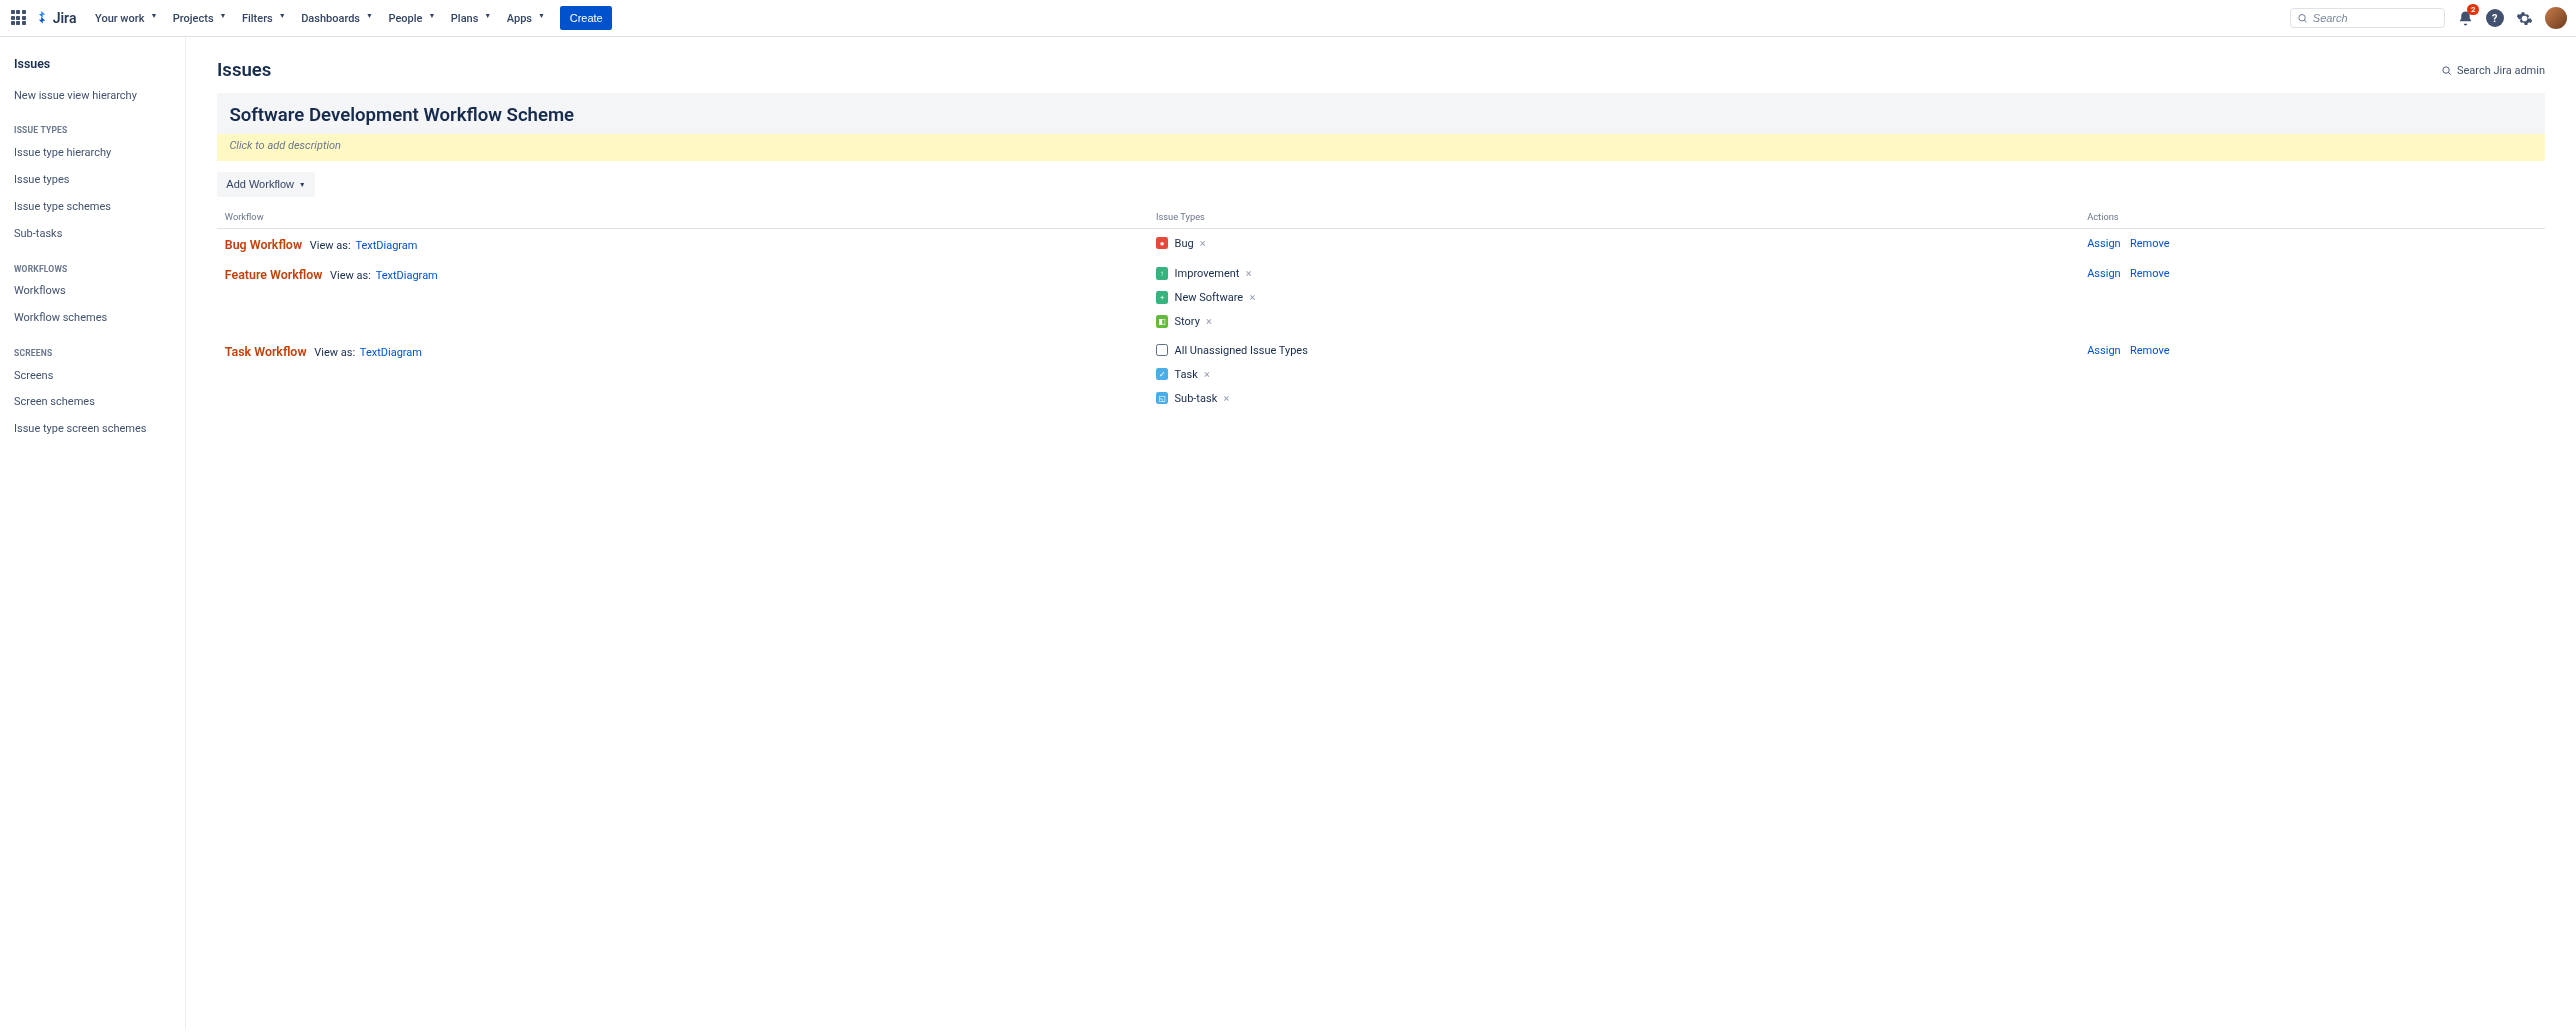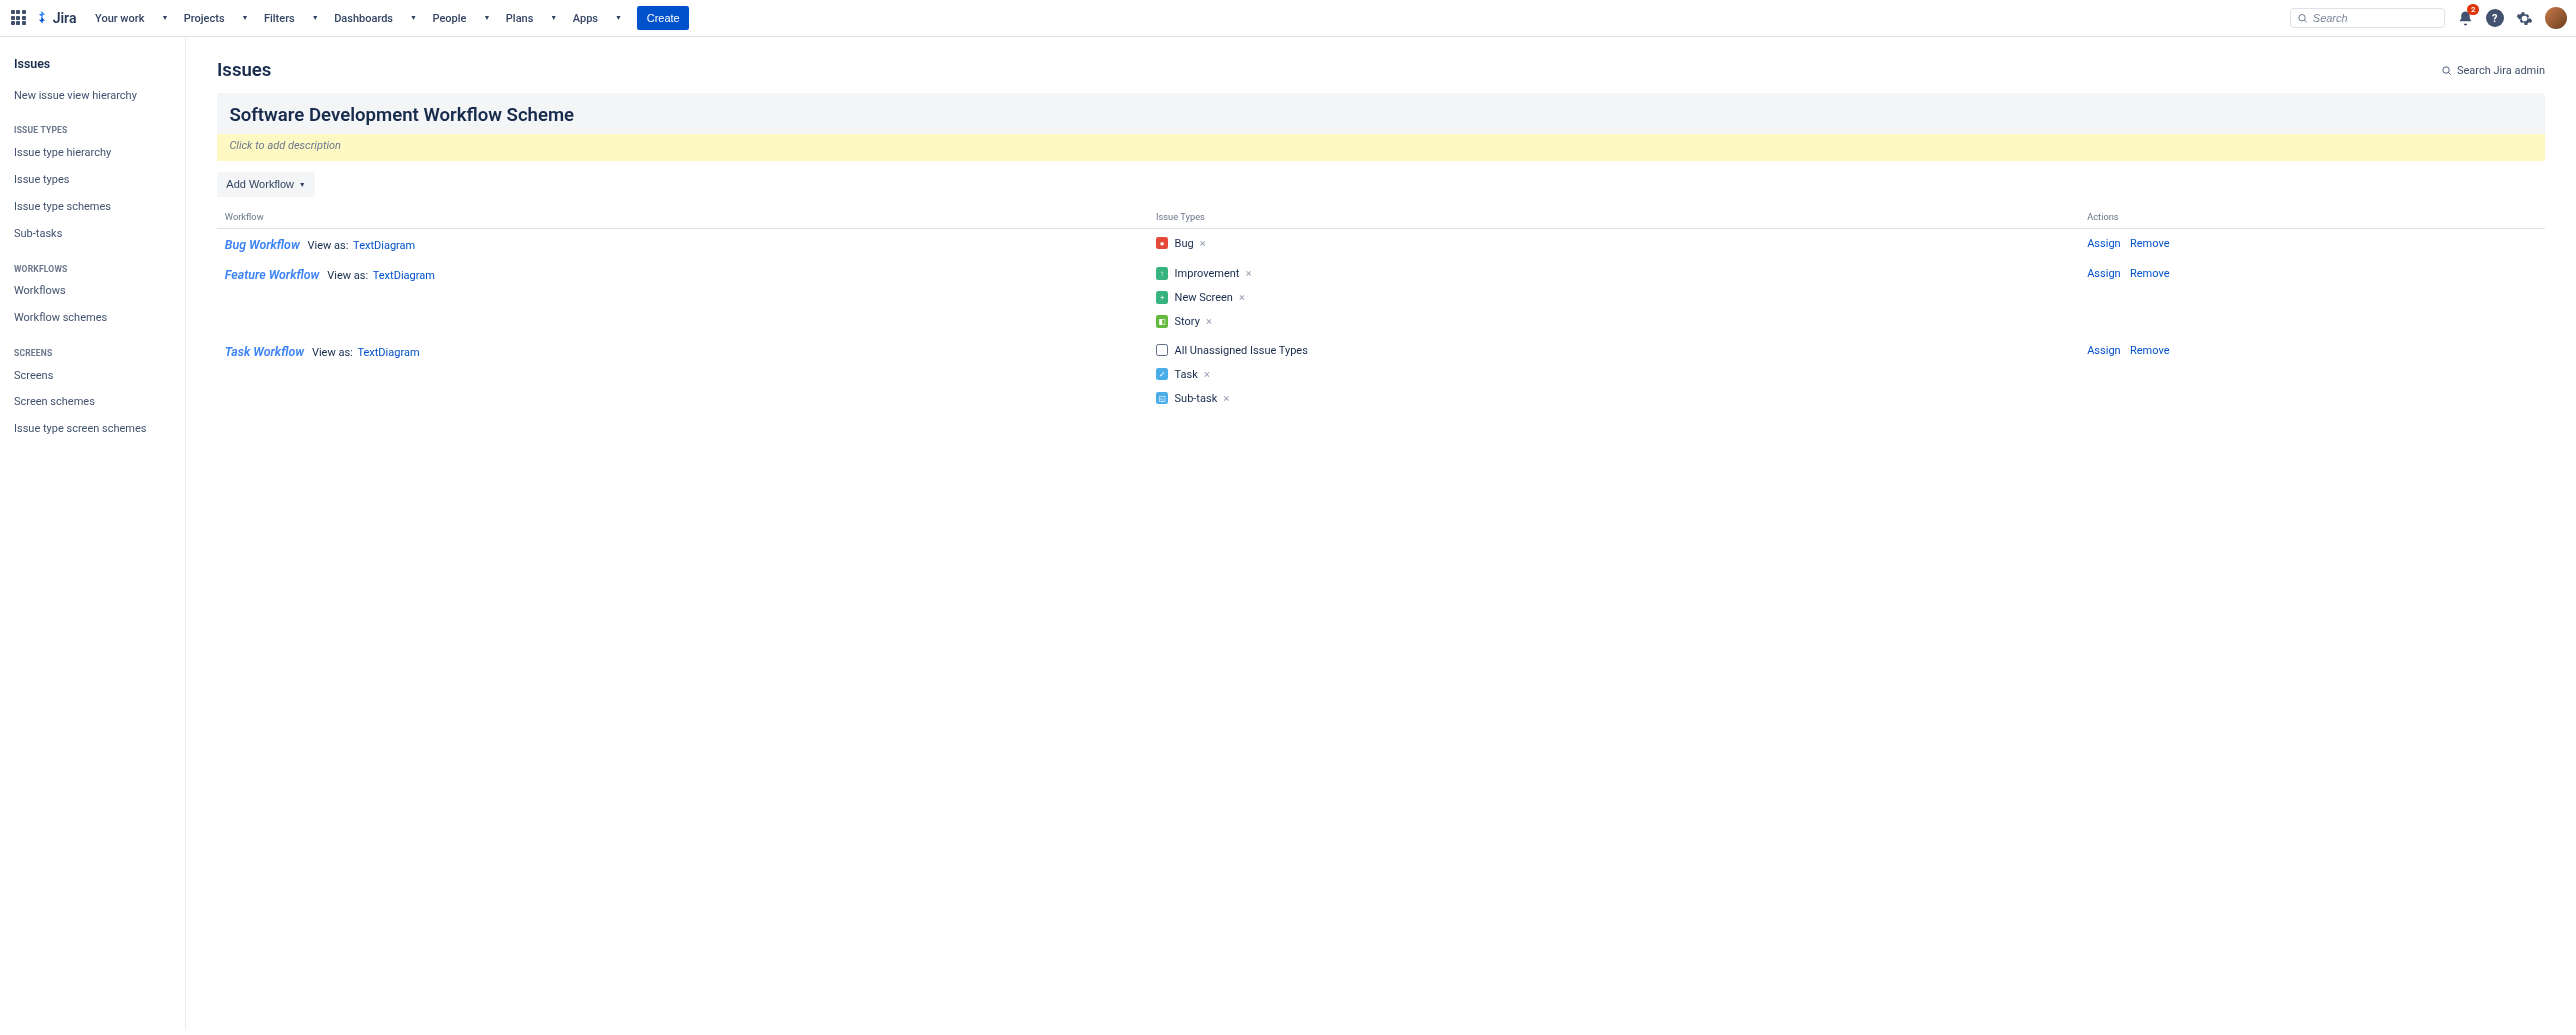--- a/index.html
+++ b/index.html
@@ -6,21 +6,21 @@
 body { font-family: -apple-system, BlinkMacSystemFont, "Segoe UI", Roboto, sans-serif; font-size: 11px; color: #172B4D; background: #fff; }
 
 
 .topnav { display: flex; align-items: center; height: 37px; padding: 0 9.3px; border-bottom: 0.8px solid #dfe1e6; }
 .app-switcher { width: 18.6px; height: 18.6px; display: grid; grid-template-columns: repeat(3,3.9px); grid-template-rows: repeat(3,3.9px); gap: 1.6px; margin-right: 6.2px; cursor: pointer; padding:1.6px; }
 .app-switcher span { background: #42526E; border-radius: 0.8px; }
 .logo { display: flex; align-items: center; gap: 3.1px; margin-right: 12.4px; cursor: pointer; }
 .logo-mark { width: 15.5px; height: 15.5px; }
 .logo-text { font-weight: 600; font-size: 14px; color: #253858; }
 .nav-items { display: flex; gap: 3.1px; }
-.nav-item { padding: 4.7px 6.2px; border-radius: 2.3px; cursor: pointer; display: flex; align-items: center; gap: 17px; color: #344563; font-weight: 500; }
+.nav-item { padding: 4.7px 6.2px; border-radius: 2.3px; cursor: pointer; display: flex; align-items: flex-start; gap: 6px; color: #344563; font-weight: 500; }
 .chev { font-size: 7px; color: #344563; }
 .create-btn { background: #0052CC; color: #fff; border: none; padding: 6.2px 9.3px; border-radius: 2.3px; font-weight: 500; margin-left: 9.3px; cursor: pointer; font-size: 11px; }
 .spacer { flex: 1; }
 .search-box { display: flex; align-items: center; border: 1.6px solid #dfe1e6; border-radius: 3.9px; padding: 3.1px 6.2px; width: 155px; gap: 4.7px; }
 .search-box input { border: none; outline: none; font-size: 11px; width: 100%; }
 .search-box input::placeholder { color: #7a869a; font-style: italic; }
 .topnav-right { display: flex; align-items: center; gap: 9.3px; margin-left: 9.3px; }
 .icon-btn { width: 22px; height: 22px; display: flex; align-items: center; justify-content: center; cursor: pointer; color: #344563; position: relative; border-radius: 50%; }
 .help-icon { background:#42526E; color:#fff; border-radius:50%; width:18.6px; height:18.6px; font-weight:700; font-size:11px; }
 .badge { position: absolute; top: -3.1px; right: -3.1px; background: #DE350B; color: #fff; border-radius: 6.2px; font-size: 7.8px; padding: 0.8px 3.9px; font-weight: 600; }
@@ -40,21 +40,21 @@
 .admin-search { margin-left: auto; display: flex; align-items: center; gap: 4.7px; color: #42526E; cursor: pointer; }
 .scheme-header { background: #f4f5f7; padding: 11px 12.4px 7.8px; border-radius: 2.3px 2.3px 0 0; }
 .scheme-title { font-size: 18.6px; font-weight: 600; color: #172B4D; }
 .scheme-desc { background: #fef9c3; padding: 4.7px 12.4px 9.3px; font-style: italic; color: #6B778C; cursor: text; }
 .add-wf { background: #f4f5f7; border: none; padding: 6.2px 9.3px; border-radius: 2.3px; margin-top: 11px; cursor: pointer; font-size: 11px; color: #344563; display: inline-flex; align-items: center; gap: 4.7px; }
 
 
 .wf-table { width: 100%; margin-top: 7.8px; border-collapse: collapse; }
 .wf-table th { text-align: left; font-weight: 400; font-size: 9.3px; color: #6B778C; padding: 6.2px 7.8px; border-bottom: 1.6px solid #dfe1e6; }
 .wf-table td { padding: 7.8px; vertical-align: top; border-bottom: none; }
-.wf-name { font-weight: 600; font-size: 12.4px; color: #3b82f6; font-style: italic; }
+.wf-name { font-weight: 600; font-size: 12.4px; color: #c2410c; }
 .view-as { margin-left: 7.8px; font-size: 11px; color: #172B4D; }
 .link { color: #0052CC; cursor: pointer; }
 .view-links { display: inline-flex; gap: 0; margin-left: 4.7px; }
 .issue-type-row { display: flex; align-items: center; gap: 6.2px; margin-bottom: 11px; }
 .issue-type-row:last-child { margin-bottom: 0; }
 .it-icon { width: 12.4px; height: 12.4px; border-radius: 2.3px; display: flex; align-items: center; justify-content: center; font-size: 7.8px; color: #fff; flex-shrink: 0; }
 .it-icon.bug { background: #E5493A; }
 .it-icon.improve { background: #36B37E; }
 .it-icon.feature { background: #36B37E; }
 .it-icon.story { background: #63BA3C; }
@@ -221,21 +221,21 @@
                 <span class="link">Diagram</span>
               </span></td>
             <td>
               <div class="issue-type-row">
                 <span class="it-icon improve">↑</span>
                 <span>Improvement</span>
                 <span class="it-remove">×</span>
               </div>
               <div class="issue-type-row">
                 <span class="it-icon feature">+</span>
-                <span>New Screen</span>
+                <span>New Software</span>
                 <span class="it-remove">×</span>
               </div>
               <div class="issue-type-row">
                 <span class="it-icon story">◧</span>
                 <span>Story</span>
                 <span class="it-remove">×</span>
               </div>
             </td>
             <td>
               <div class="actions">

